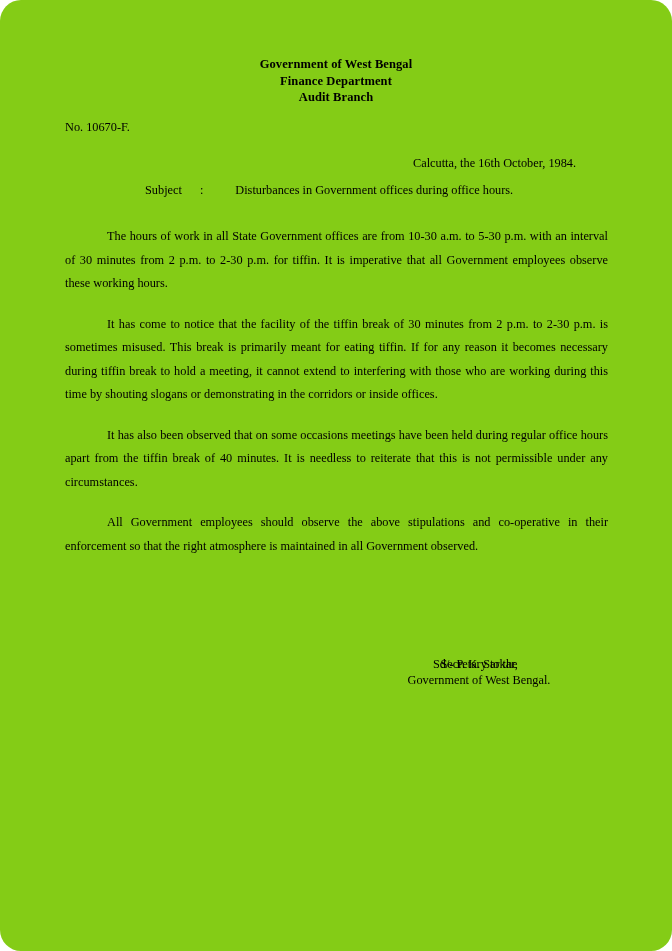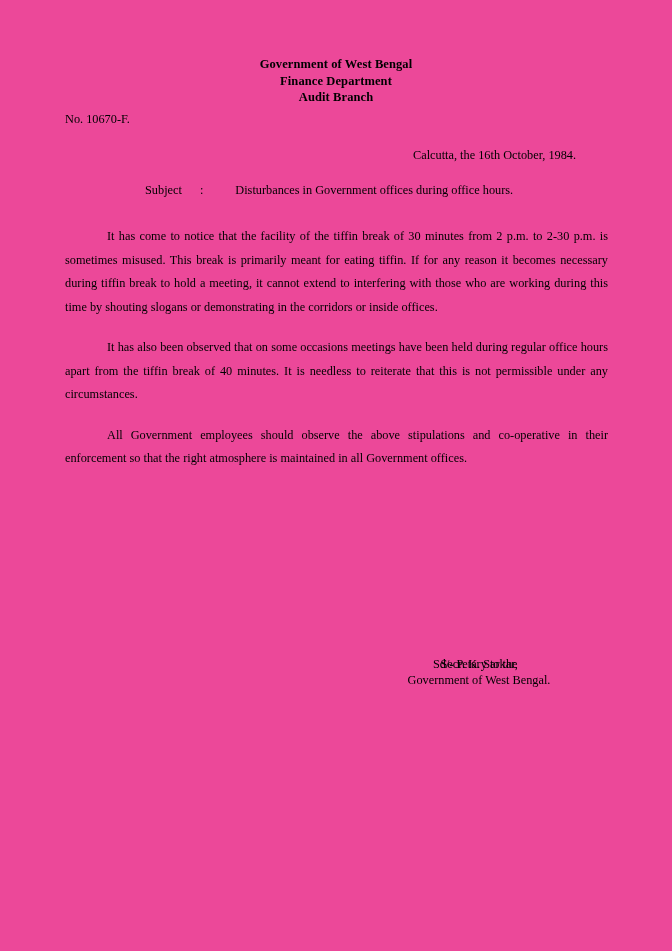--- a/index.html
+++ b/index.html
@@ -8,44 +8,45 @@
     background: #ffffff;
   }
   body {
     font-family: "Liberation Serif", "DejaVu Serif", serif;
     color: #000000;
   }
   #page {
     position: relative;
     width: 672px;
     height: 951px;
-    background: #ec4899;
+    background: #84cc16;
     overflow: hidden;
     box-sizing: border-box;
+    border-radius: 21px;
   }
 
   
   .letterhead {
     position: absolute;
     top: 56px;
     left: 0;
     width: 672px;
     text-align: center;
   }
   .letterhead .lh-line {
     font-weight: bold;
     font-size: 12.5px;
     line-height: 16.5px;
     letter-spacing: 0.1px;
   }
 
   
   .refrow {
     position: absolute;
-    top: 111px;
+    top: 119px;
     left: 65px;
     width: 543px;
     font-size: 12.3px;
     line-height: 16px;
   }
   .refrow .memo-no {
     float: left;
   }
   .refrow .place-date {
     position: absolute;
@@ -130,23 +131,24 @@
   <div class="refrow">
     <span class="memo-no">No. 10670-F.</span>
     <span class="place-date">Calcutta, the 16th October, 1984.</span>
   </div>
 
   <div class="subject-line">
     <span class="subj-label">Subject</span><span class="subj-colon">:</span><span class="subj-text">Disturbances in Government offices during office hours.</span>
   </div>
 
   <div class="body-copy">
+    <p>The hours of work in all State Government offices are from 10-30 a.m. to 5-30 p.m. with an interval of 30 minutes from 2 p.m. to 2-30 p.m. for tiffin. It is imperative that all Government employees observe these working hours.</p>
     <p>It has come to notice that the facility of the tiffin break of 30 minutes from 2 p.m. to 2-30 p.m. is sometimes misused. This break is primarily meant for eating tiffin. If for any reason it becomes necessary during tiffin break to hold a meeting, it cannot extend to interfering with those who are working during this time by shouting slogans or demonstrating in the corridors or inside offices.</p>
     <p>It has also been observed that on some occasions meetings have been held during regular office hours apart from the tiffin break of 40 minutes. It is needless to reiterate that this is not permissible under any circumstances.</p>
-    <p>All Government employees should observe the above stipulations and co-operative in their enforcement so that the right atmosphere is maintained in all Government offices.</p>
+    <p>All Government employees should observe the above stipulations and co-operative in their enforcement so that the right atmosphere is maintained in all Government observed.</p>
   </div>
 
   <div class="signature">
     <div class="signed-name">Sd/-  P. K. Sarkar,</div>
     <div class="designation">
       <div class="desig-line">Secretary to the</div>
       <div class="desig-line">Government of West Bengal.</div>
     </div>
   </div>
 

